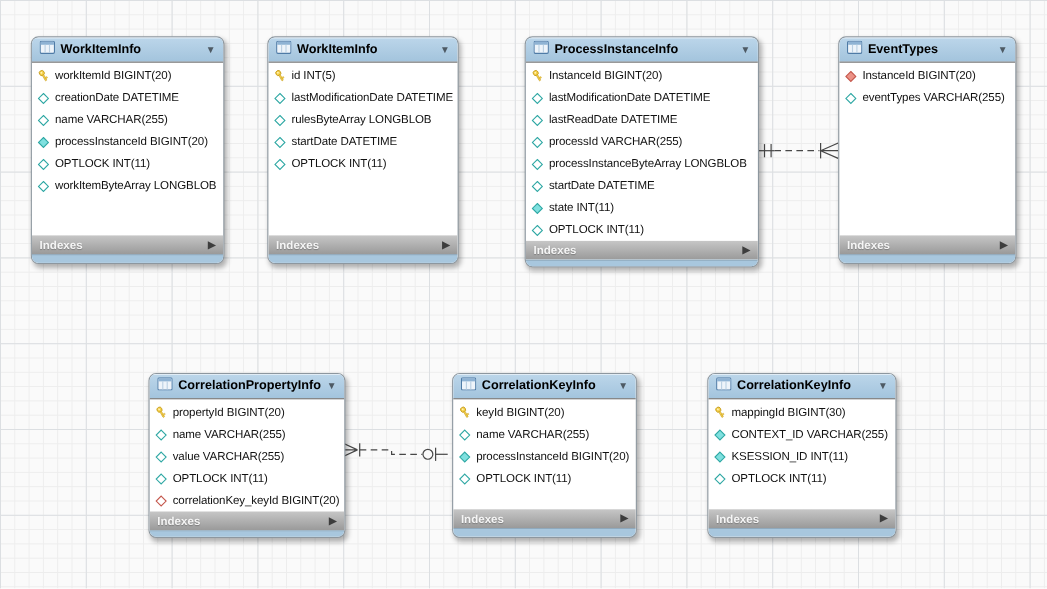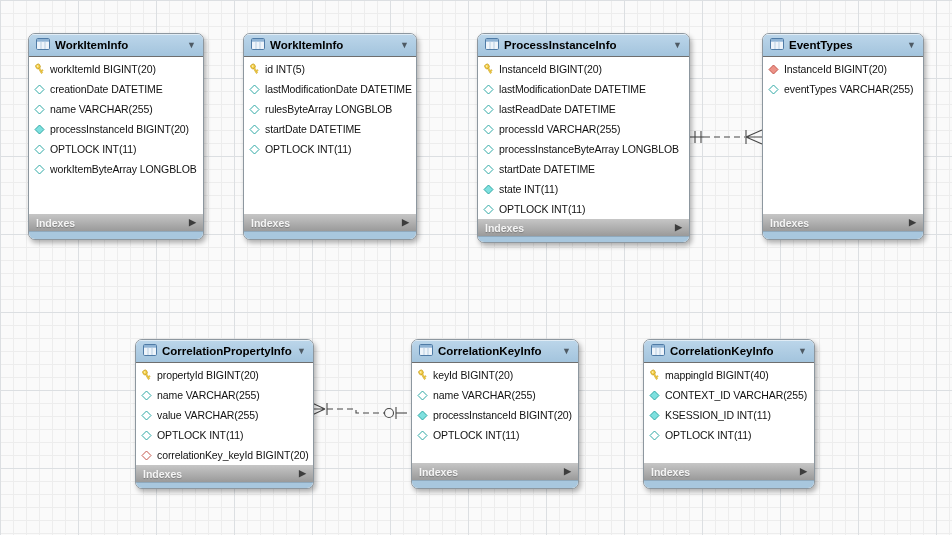--- a/index.html
+++ b/index.html
@@ -461,21 +461,21 @@
           <span class="c-icon">
             <svg width="11" height="12" viewBox="0 0 11 12">
               <g transform="rotate(-30 5.5 6)">
                 <circle cx="5.5" cy="3" r="2.3" fill="#f7d24a" stroke="#c79f25" stroke-width="0.8"></circle>
                 <circle cx="5.3" cy="2.6" r="0.8" fill="#fff3bd"></circle>
                 <rect x="4.8" y="4.9" width="1.5" height="6" rx="0.4" fill="#f7d24a" stroke="#c79f25" stroke-width="0.5"></rect>
                 <rect x="5.8" y="8.1" width="2.1" height="1.2" fill="#f7d24a" stroke="#c79f25" stroke-width="0.4"></rect>
               </g>
             </svg>
           </span>
-          <span class="c-label">mappingId BIGINT(40)</span>
+          <span class="c-label">mappingId BIGINT(30)</span>
         </div>
         <div class="t-row">
           <span class="c-icon">
             <svg width="11" height="11" viewBox="0 0 11 11">
               <path d="M5.5 1 L10 5.5 L5.5 10 L1 5.5 Z" fill="#7fe0df" stroke="#2fa8a4" stroke-width="1"></path>
             </svg>
           </span>
           <span class="c-label">CONTEXT_ID VARCHAR(255)</span>
         </div>
         <div class="t-row">

